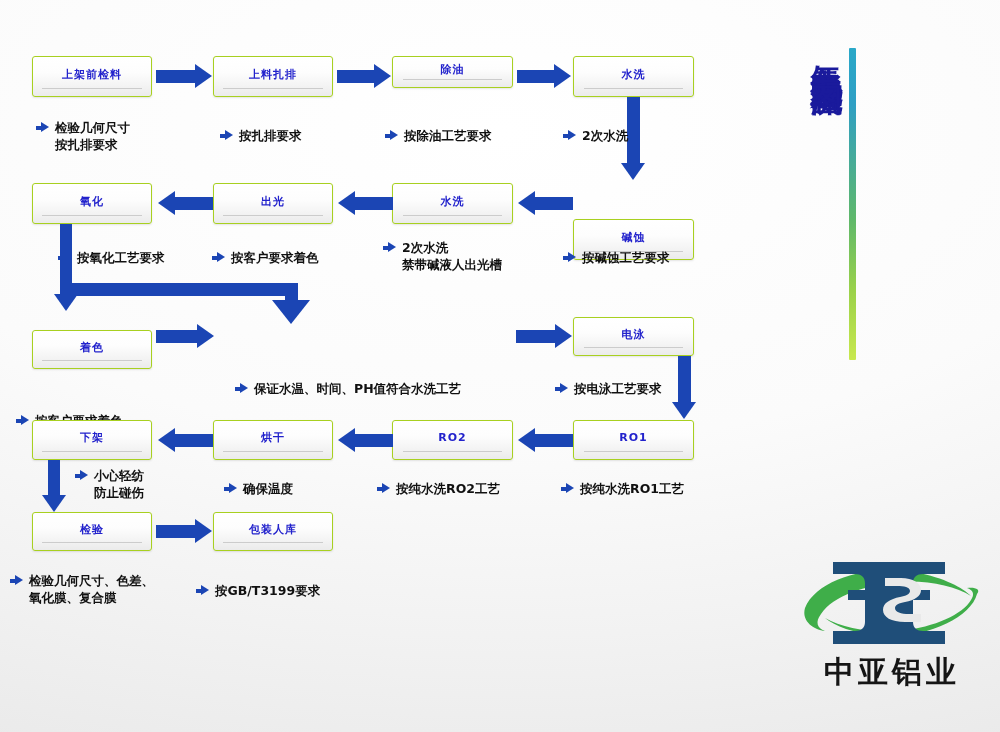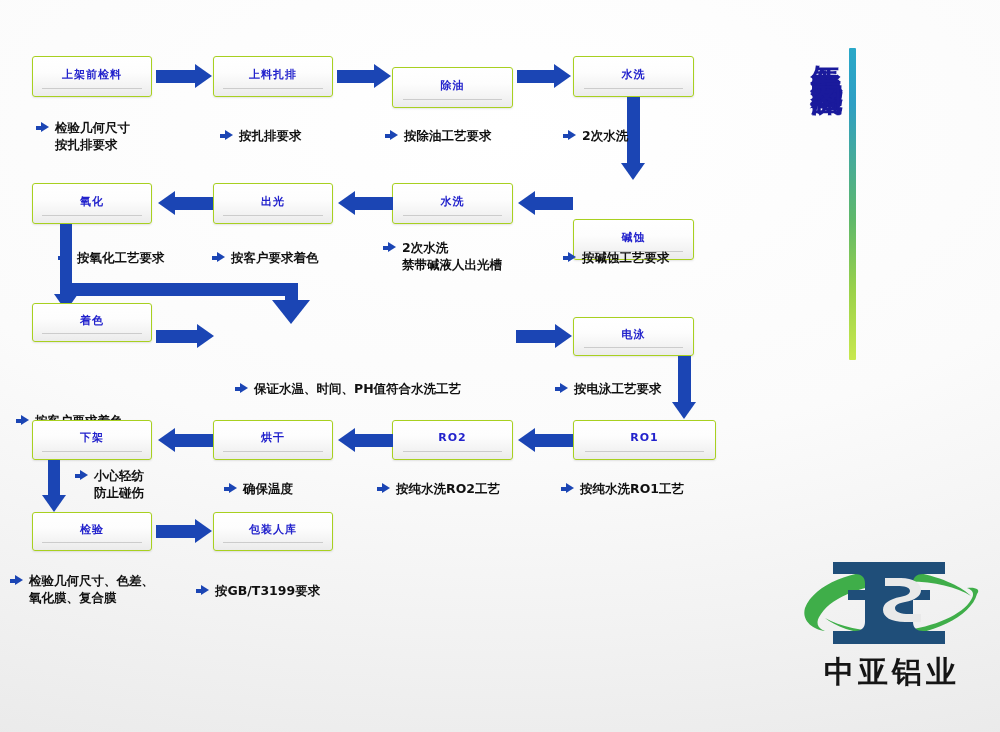--- a/index.html
+++ b/index.html
@@ -92,21 +92,21 @@
 <body>
 
 <div id="canvas">
 
   <div class="pbox" style="left:32px;top:56px;width:120px;height:41px;">
     <span>上架前检料</span>
   </div>
   <div class="pbox" style="left:213px;top:56px;width:120px;height:41px;">
     <span>上料扎排</span>
   </div>
-  <div class="pbox" style="left:392px;top:56px;width:121px;height:41px;margin-top:11px;">
+  <div class="pbox" style="left:392px;top:56px;width:121px;height:32px;">
     <span>除油</span>
   </div>
   <div class="pbox" style="left:573px;top:56px;width:121px;height:41px;">
     <span>水洗</span>
   </div>
 
   <div class="bar" style="left:156px;top:70px;width:40px;height:13px;"></div>
   <div class="tri right" style="left:195px;top:64px;"></div>
   <div class="bar" style="left:337px;top:70px;width:38px;height:13px;"></div>
   <div class="tri right" style="left:374px;top:64px;"></div>
@@ -173,21 +173,21 @@
   </div>
 
   <div class="bar" style="left:60px;top:224px;width:12px;height:72px;"></div>
   <div class="tri down" style="left:54px;top:294px;"></div>
 
   <div class="bar" style="left:60px;top:283px;width:12px;height:13px;"></div>
   <div class="bar" style="left:60px;top:283px;width:238px;height:13px;"></div>
   <div class="bar" style="left:285px;top:283px;width:13px;height:22px;"></div>
   <div class="tri bigdown" style="left:272px;top:300px;"></div>
 
-  <div class="pbox" style="left:32px;top:303px;width:120px;height:39px;">
+  <div class="pbox" style="left:32px;top:330px;width:120px;height:39px;">
     <span>着色</span>
   </div>
   <div class="pbox" style="left:573px;top:317px;width:121px;height:39px;">
     <span>电泳</span>
   </div>
 
   <div class="bar" style="left:156px;top:330px;width:42px;height:13px;"></div>
   <div class="tri right" style="left:197px;top:324px;"></div>
   <div class="bar" style="left:516px;top:330px;width:40px;height:13px;"></div>
   <div class="tri right" style="left:555px;top:324px;"></div>
@@ -210,21 +210,21 @@
 
   <div class="pbox" style="left:32px;top:420px;width:120px;height:40px;">
     <span>下架</span>
   </div>
   <div class="pbox" style="left:213px;top:420px;width:120px;height:40px;">
     <span>烘干</span>
   </div>
   <div class="pbox" style="left:392px;top:420px;width:121px;height:40px;">
     <span>RO2</span>
   </div>
-  <div class="pbox" style="left:573px;top:420px;width:143px;height:40px;">
+  <div class="pbox" style="left:573px;top:420px;width:121px;height:40px;">
     <span>RO1</span>
   </div>
 
   <div class="bar" style="left:175px;top:434px;width:38px;height:13px;"></div>
   <div class="tri left" style="left:158px;top:428px;"></div>
   <div class="bar" style="left:355px;top:434px;width:38px;height:13px;"></div>
   <div class="tri left" style="left:338px;top:428px;"></div>
   <div class="bar" style="left:535px;top:434px;width:38px;height:13px;"></div>
   <div class="tri left" style="left:518px;top:428px;"></div>
 

